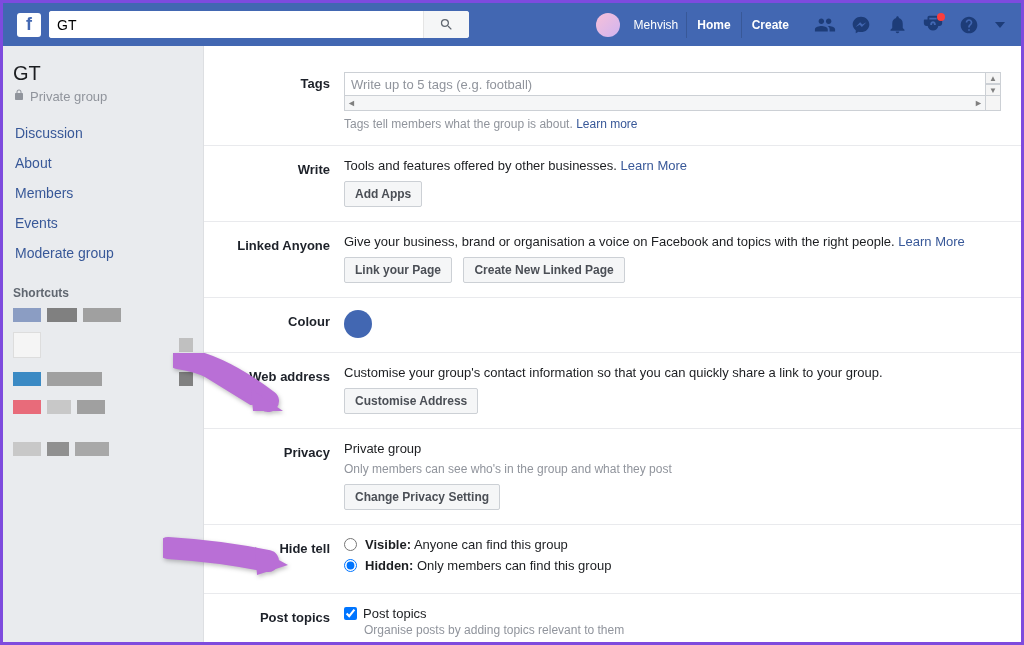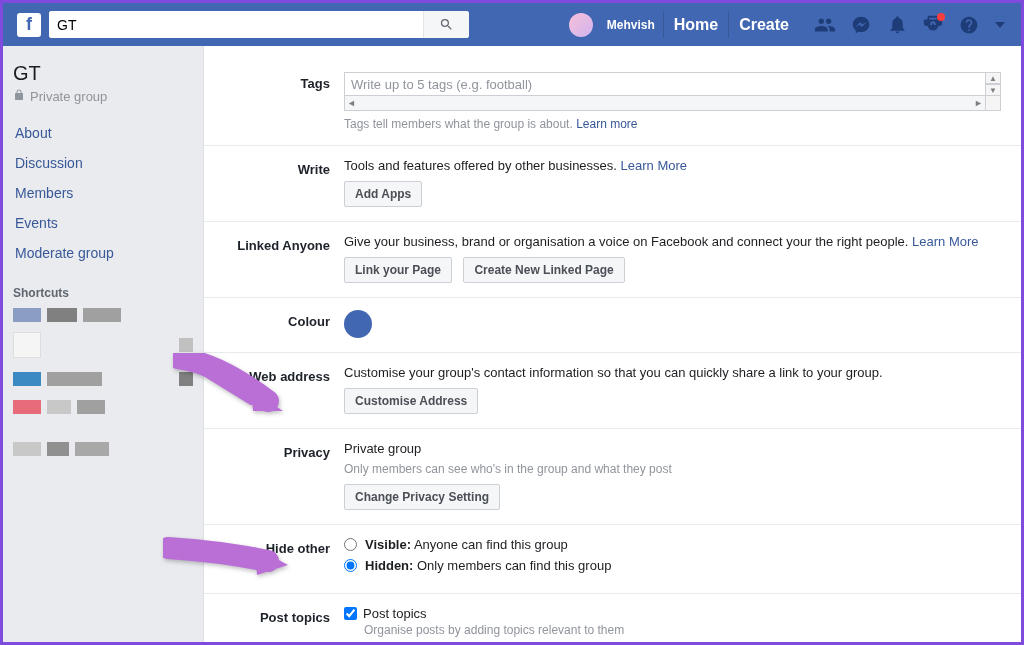--- a/index.html
+++ b/index.html
@@ -7,22 +7,22 @@
   
   
   .topbar { background: #4267b2; height: 43px; display: flex; align-items: center; padding: 0 8px; }
   .fb-logo { width: 24px; height: 24px; background: #fff; color: #4267b2; display:flex; align-items:center; justify-content:center; font-weight: 900; font-size: 18px; border-radius: 3px; margin-left: 6px; margin-right: 8px; font-family: Arial, sans-serif;}
   .search-wrap { display:flex; align-items:center; background:#fff; border-radius:3px; height:27px; width:420px; }
   .search-input { border:none; outline:none; padding:0 8px; height:100%; font-size:14px; flex:1; border-radius:3px 0 0 3px;}
   .search-btn { width:46px; height:100%; background:#f5f6f7; border:none; border-left:1px solid #e5e5e5; display:flex; align-items:center; justify-content:center; cursor:pointer; border-radius:0 3px 3px 0; color:#606770;}
   .top-spacer { flex:1; }
   .top-right { display:flex; align-items:center; }
   .avatar { width:24px; height:24px; border-radius:50%; background: linear-gradient(135deg,#f7c0d8,#d0b4f0); margin-right:6px;}
-  .top-name { color:#fff; font-weight:700; font-size:12px; padding:0 8px;text-align:right;}
-  .top-link { color:#fff; font-weight:600; font-size:16px; padding:0 10px; border-left:1px solid #385898; height:26px; display:flex; align-items:center; cursor:pointer;}
+  .top-name { color:#fff; font-weight:400; font-size:12px; padding:0 8px;text-align:right;}
+  .top-link { color:#fff; font-weight:600; font-size:12px; padding:0 10px; border-left:1px solid #385898; height:26px; display:flex; align-items:center; cursor:pointer;}
   .top-icons { display:flex; align-items:center; margin-left:8px;}
   .top-icon { width:24px; height:24px; margin:0 6px; color:#20355f; position:relative; display:flex; align-items:center; justify-content:center; cursor:pointer;}
   .top-icon svg { fill:#1d3c78; }
   .badge-dot { width:8px; height:8px; background:#fa3e3e; border-radius:50%; position:absolute; top:0; right:0;}
   .caret-down { width:0; height:0; border-left:5px solid transparent; border-right:5px solid transparent; border-top:6px solid #1d3c78; margin:0 8px; cursor:pointer;}
 
   
   .layout { display:flex; height:calc(100% - 43px); }
   .sidebar { width:200px; padding:10px 10px 0 10px; background:#e9ebee; overflow:hidden;}
   .group-title { font-size:20px; color:#1c1e21; font-weight:400; margin-top:6px; }
@@ -118,22 +118,22 @@
     <div class="group-title">GT</div>
     <div class="privacy-line">
       <span class="lock-icon">
         <svg width="12" height="12" viewBox="0 0 24 24">
             <path d="M18 8h-1V6c0-2.76-2.24-5-5-5S7 3.24 7 6v2H6c-1.1 0-2 .9-2 2v10c0 1.1.9 2 2 2h12c1.1 0 2-.9 2-2V10c0-1.1-.9-2-2-2zM9 6c0-1.66 1.34-3 3-3s3 1.34 3 3v2H9V6z"></path>
           </svg>
       </span>
       <span>Private group</span>
     </div>
     <ul class="side-nav">
+      <li>Discussion</li>
       <li>About</li>
-      <li>Discussion</li>
       <li>Members</li>
       <li>Events</li>
       <li>Moderate group</li>
     </ul>
     <div class="shortcuts-h">Shortcuts</div>
 
     <div class="sc-row">
       <div class="sc-block" style="width:28px;background:#8b9dc3;"></div>
       <div class="sc-block" style="width:30px;background:#808080;"></div>
       <div class="sc-block" style="width:38px;background:#a0a0a0;"></div>
@@ -195,21 +195,21 @@
           <span>Tools and features offered by other businesses. </span><a class="linklike">Learn More</a>
         </div>
         <span class="btn">Add Apps</span>
       </div>
     </div>
 
     <div class="sect">
       <div class="sect-label">Linked Anyone</div>
       <div class="sect-body">
         <div class="body-text">
-          <span>Give your business, brand or organisation a voice on Facebook and connect your the right people. </span><a class="linklike">Learn More</a>
+          <span>Give your business, brand or organisation a voice on Facebook and topics with the right people. </span><a class="linklike">Learn More</a>
         </div>
         <span class="btn">Link your Page</span>
         <span class="btn">Create New Linked Page</span>
       </div>
     </div>
 
     <div class="sect">
       <div class="sect-label">Colour</div>
       <div class="sect-body" style="display:flex; align-items:center;">
         <span class="colour-circle"></span>
@@ -227,21 +227,21 @@
     <div class="sect">
       <div class="sect-label">Privacy</div>
       <div class="sect-body">
         <div class="body-text">Private group</div>
         <div class="desc" style="margin-top:6px;">Only members can see who's in the group and what they post</div>
         <span class="btn">Change Privacy Setting</span>
       </div>
     </div>
 
     <div class="sect">
-      <div class="sect-label">Hide other</div>
+      <div class="sect-label">Hide tell</div>
       <div class="sect-body">
         <div class="radio-row">
           <input type="radio" name="hide" style="">
           <span><span class="radio-bold">Visible:</span><span> Anyone can find this group</span></span>
         </div>
         <div class="radio-row">
           <input type="radio" name="hide" checked="" style="">
           <span><span class="radio-bold">Hidden:</span><span> Only members can find this group</span></span>
         </div>
       </div>

